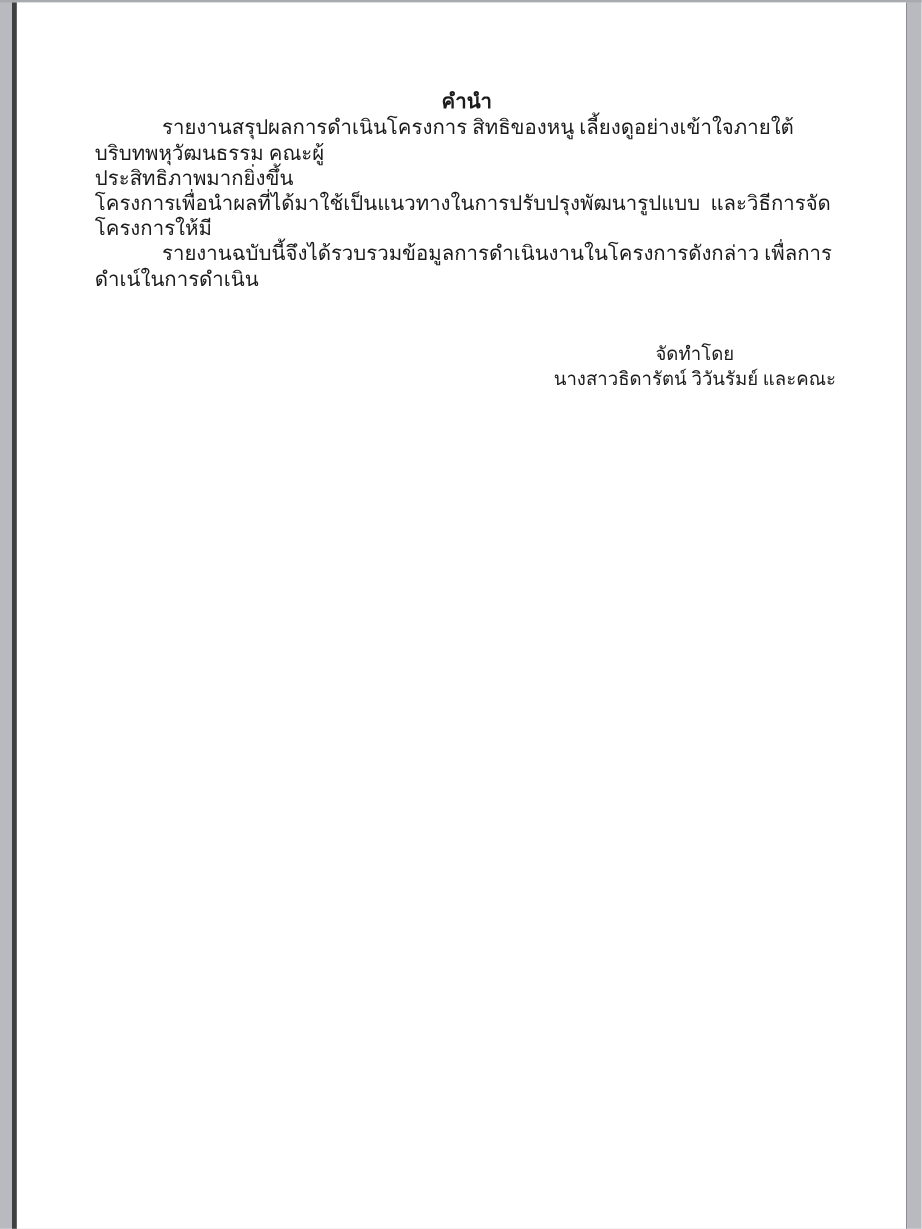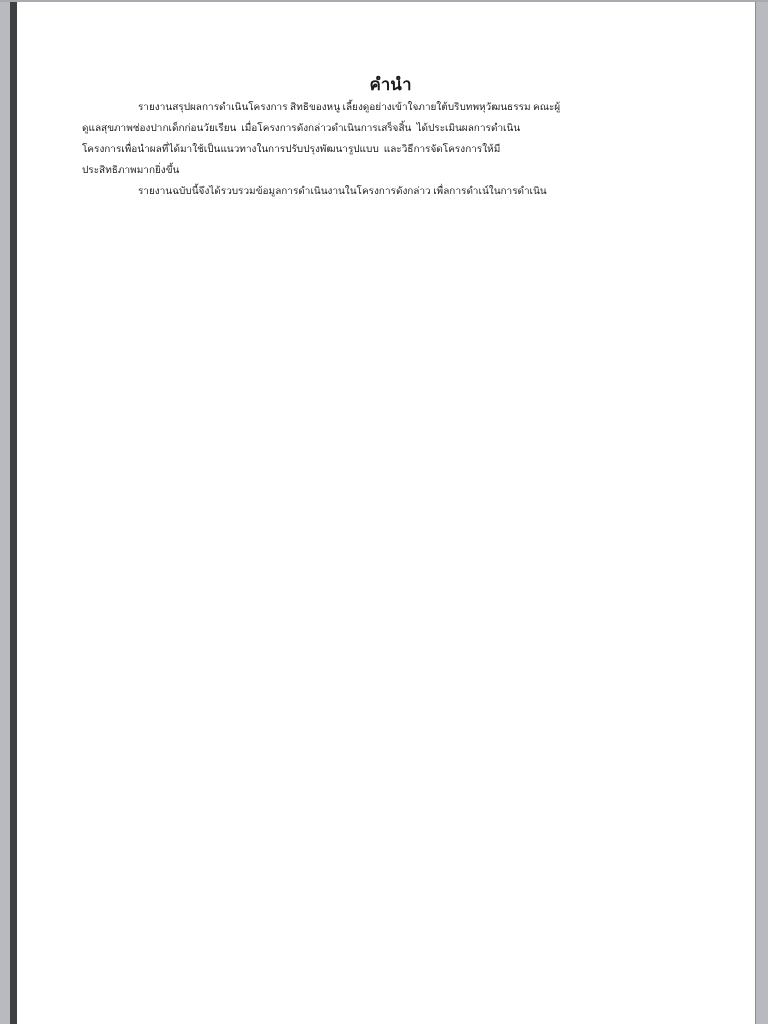--- a/index.html
+++ b/index.html
@@ -20,37 +20,37 @@
     width: 768px; height: 2px;
     background: #a9aab0;
   }
   .page {
     position: absolute;
     left: 10px;
     top: 2px;
     width: 746px;
     height: 1022px;
     background: #ffffff;
-    border-left: 7px solid #404040;
+    border-left: 4px solid #404040;
     border-right: 1px solid #8b8b92;
     box-sizing: border-box;
   }
   .content {
     padding: 72px 56px 0 65px;
     color: #1b1b1b;
   }
   .doc-title {
     text-align: center;
     font-weight: bold;
     font-size: 17px;
     line-height: 22px;
     white-space: pre-wrap;
   }
   .body-line {
-    font-size: 10px;
+    font-size: 17px;
     line-height: 21px;
     white-space: pre-wrap;
   }
   .indent-line {
     text-indent: 56px;
   }
   .byline-block {
     margin-top: 42px;
     margin-left: auto;
     margin-right: 0;
@@ -68,24 +68,27 @@
 
 <div class="top-edge-line"></div>
 
 <div class="page">
   <div class="content">
 
     <div class="doc-title">คำนำ</div>
 
     <div>
       <div class="body-line indent-line">รายงานสรุปผลการดำเนินโครงการ สิทธิของหนู เลี้ยงดูอย่างเข้าใจภายใต้บริบทพหุวัฒนธรรม คณะผู้</div>
-      <div class="body-line">ดูแลสุขภาพช่องปากเด็กก่อนวัยเรียน  เมื่อโครงการดังกล่าวดำเนินการเสร็จสิ้น  ได้ประเมินผลการดำเนิน</div>
+      <div class="body-line">ประสิทธิภาพมากยิ่งขึ้น</div>
       <div class="body-line">โครงการเพื่อนำผลที่ได้มาใช้เป็นแนวทางในการปรับปรุงพัฒนารูปแบบ  และวิธีการจัดโครงการให้มี</div>
-      <div class="body-line">ประสิทธิภาพมากยิ่งขึ้น</div>
     </div>
 
     <div>
       <div class="body-line indent-line">รายงานฉบับนี้จึงได้รวบรวมข้อมูลการดำเนินงานในโครงการดังกล่าว เพื่ลการดำเน์ในการดำเนิน</div>
     </div>
 
+    <div class="byline-block">
+      <div class="byline-line">จัดทำโดย</div>
+      <div class="byline-line">นางสาวธิดารัตน์ วิวันรัมย์ และคณะ</div>
+    </div>
 
   </div>
 </div>
 
 </body></html>

